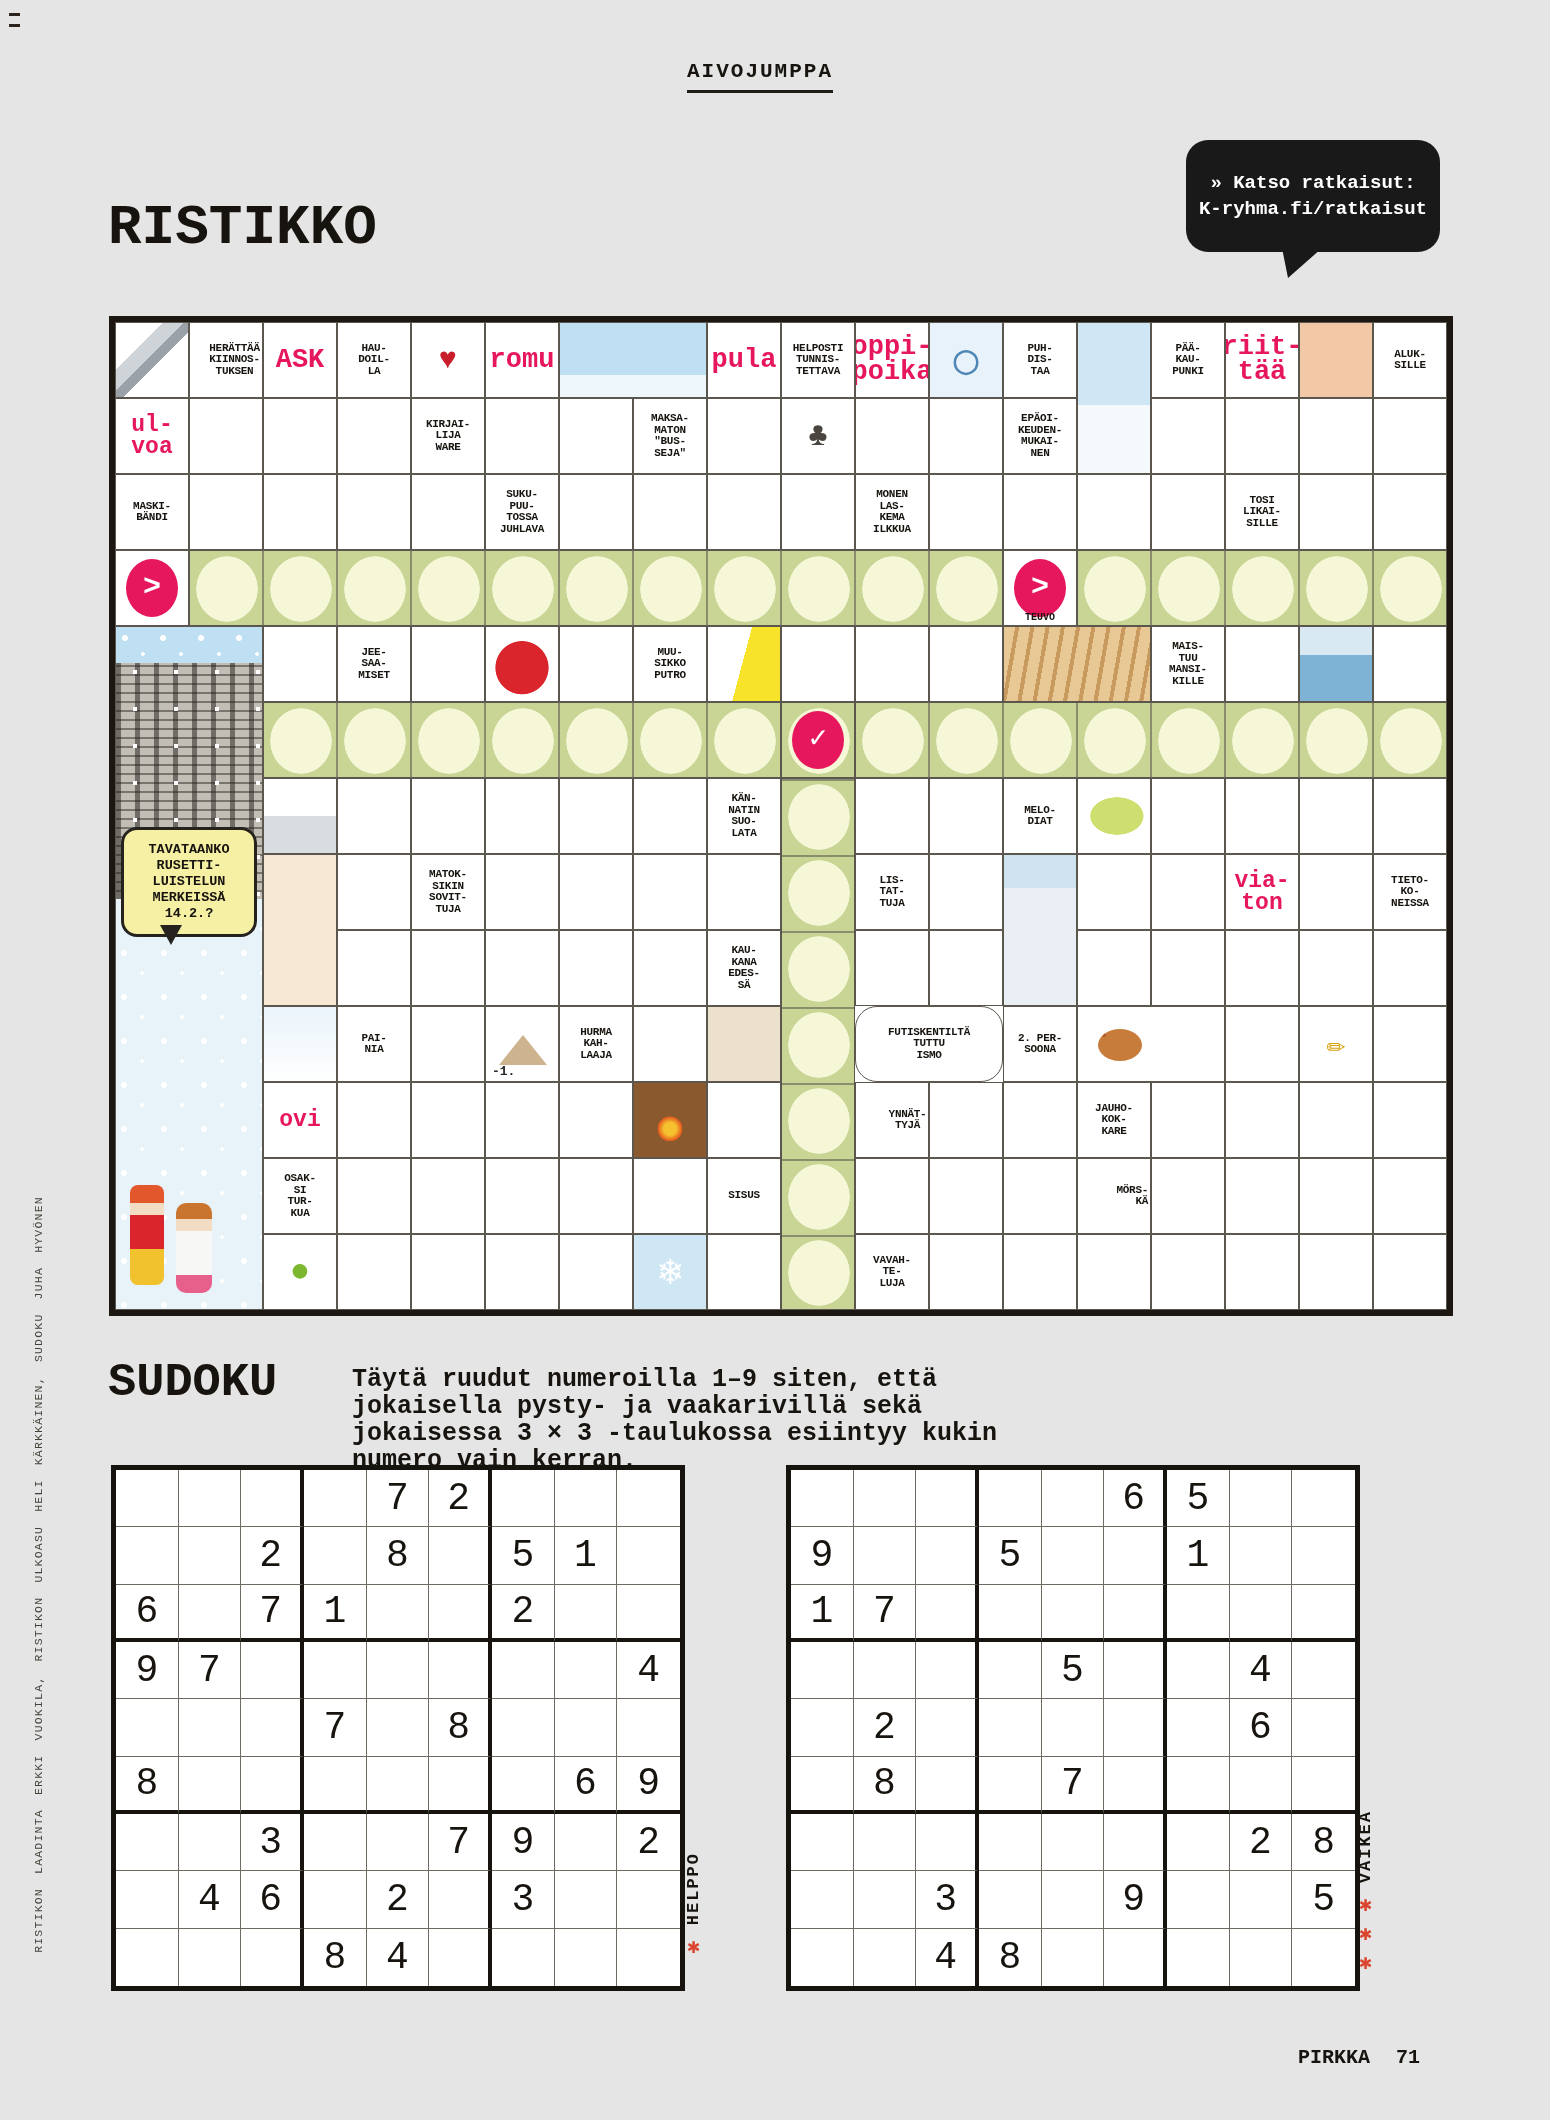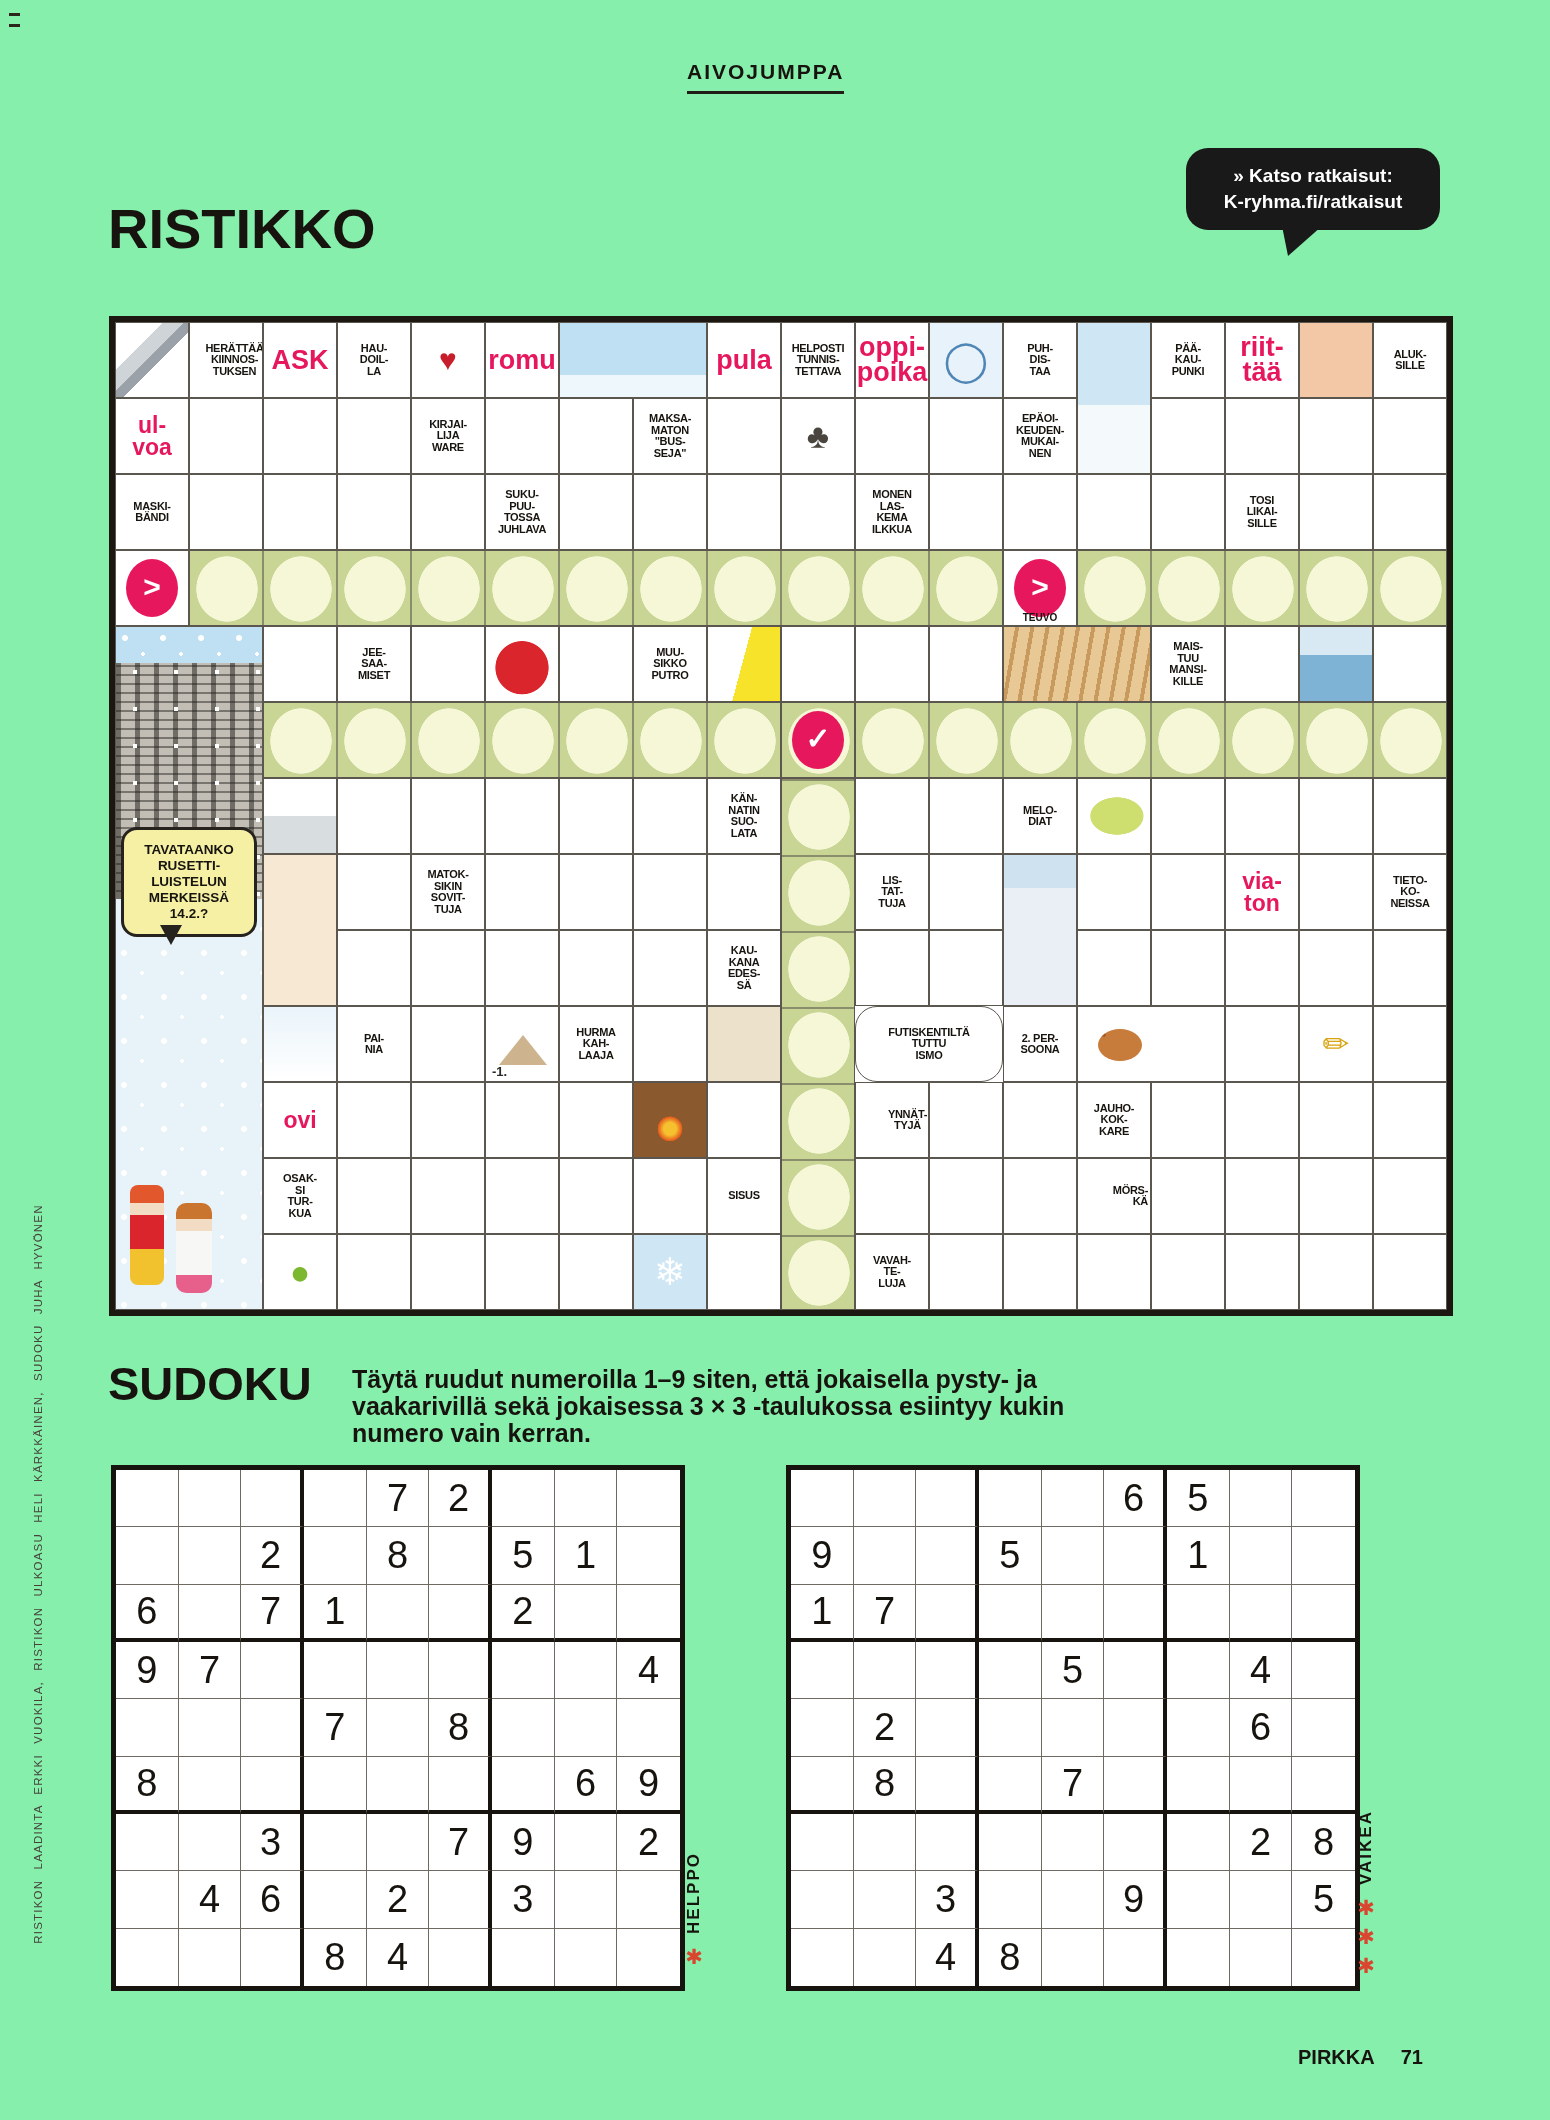--- a/index.html
+++ b/index.html
@@ -1,30 +1,30 @@
 <!DOCTYPE html>
 <html><head>
 <meta charset="utf-8">
 <style>
   html,body{margin:0;padding:0}
-  .page{position:relative;width:1550px;height:2120px;background:#86efac;overflow:hidden;
-        font-family:Liberation Sans, sans-serif;color:#17130e}
+  .page{position:relative;width:1550px;height:2120px;background:#e5e5e5;overflow:hidden;
+        font-family:Liberation Mono, monospace;color:#17130e}
 
   
   .corner{position:absolute;left:9px;top:13px;width:11px;height:8px;
           border-top:3px solid #2a241c;border-bottom:3px solid #2a241c}
   .kicker{position:absolute;top:60px;left:50%;transform:translateX(0%);margin-left:-88px;
           font-weight:bold;font-size:21px;letter-spacing:2px;
           border-bottom:3px solid #201c16;padding-bottom:7px}
   .title{position:absolute;left:108px;top:196px;font-size:56px;font-weight:bold;letter-spacing:0px}
   .title2{position:absolute;left:108px;top:1356px;font-size:47px;font-weight:bold}
 
   
-  .callout{position:absolute;left:1186px;top:148px;width:230px;background:#191919;color:#fff;
-           border-radius:22px;padding:15px 12px;text-align:center;font-weight:bold;
+  .callout{position:absolute;left:1186px;top:140px;width:230px;background:#191919;color:#fff;
+           border-radius:22px;padding:30px 12px;text-align:center;font-weight:bold;
            font-size:19px;line-height:26px}
   .callout:after{content:"";position:absolute;left:96px;bottom:-26px;
            border-top:30px solid #191919;border-right:34px solid transparent;border-left:6px solid transparent}
 
   
   .xw{position:absolute;left:109px;top:316px;display:grid;
       grid-template-columns:repeat(18,74px);grid-template-rows:repeat(13,76px);
       border:6px solid #1c1710;background:#fff}
   .cell{position:relative;border:1px solid #5b574e;background:#fff;display:flex;
         flex-direction:column;align-items:center;justify-content:center;text-align:center;overflow:hidden}

